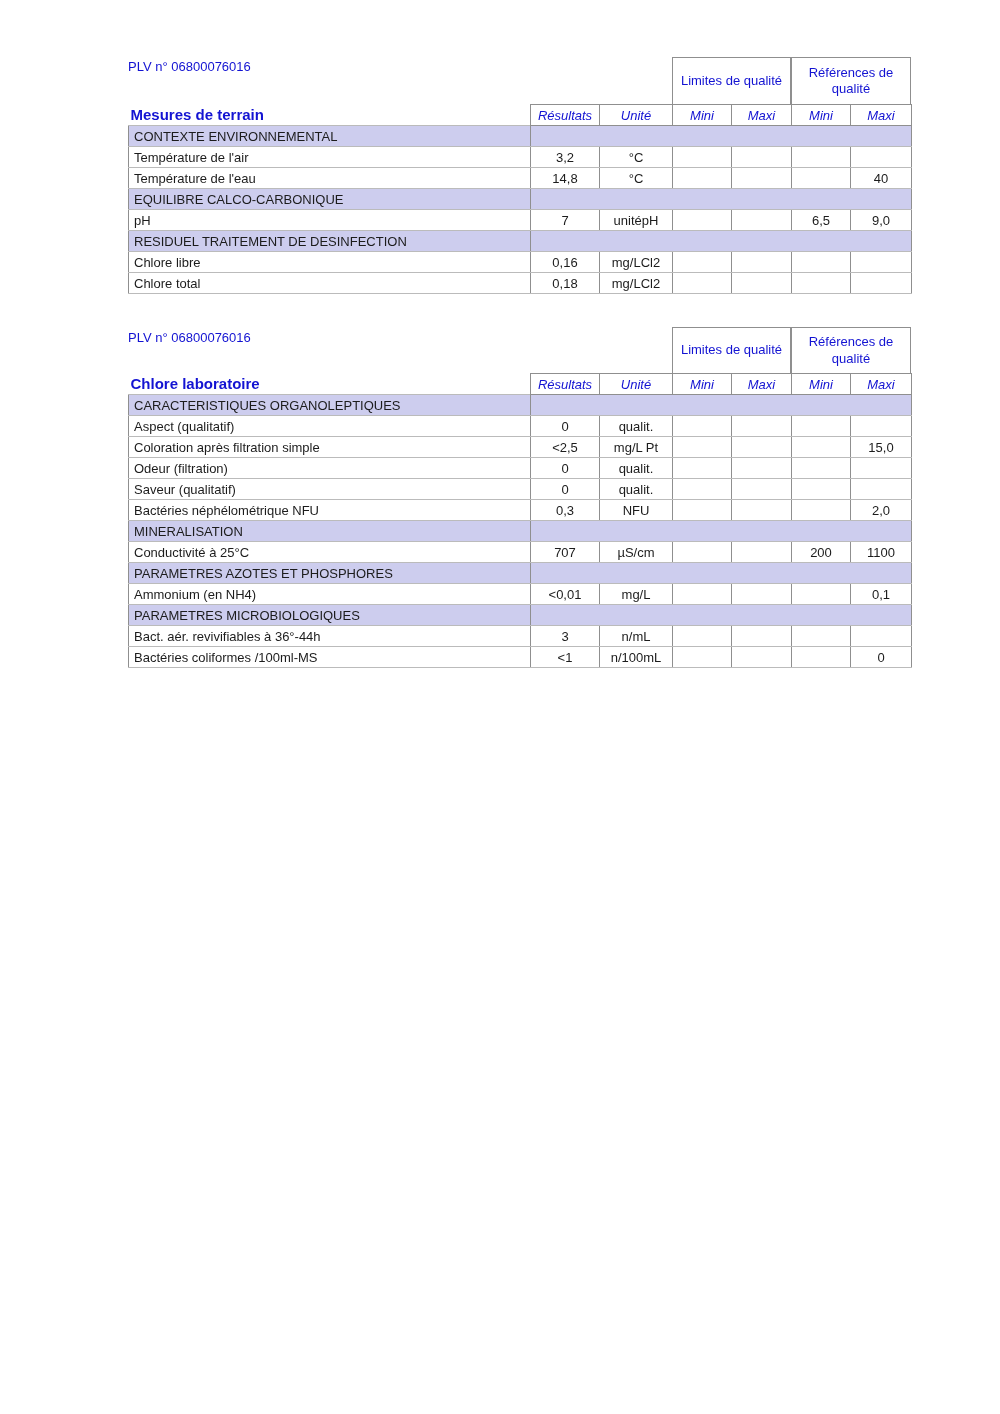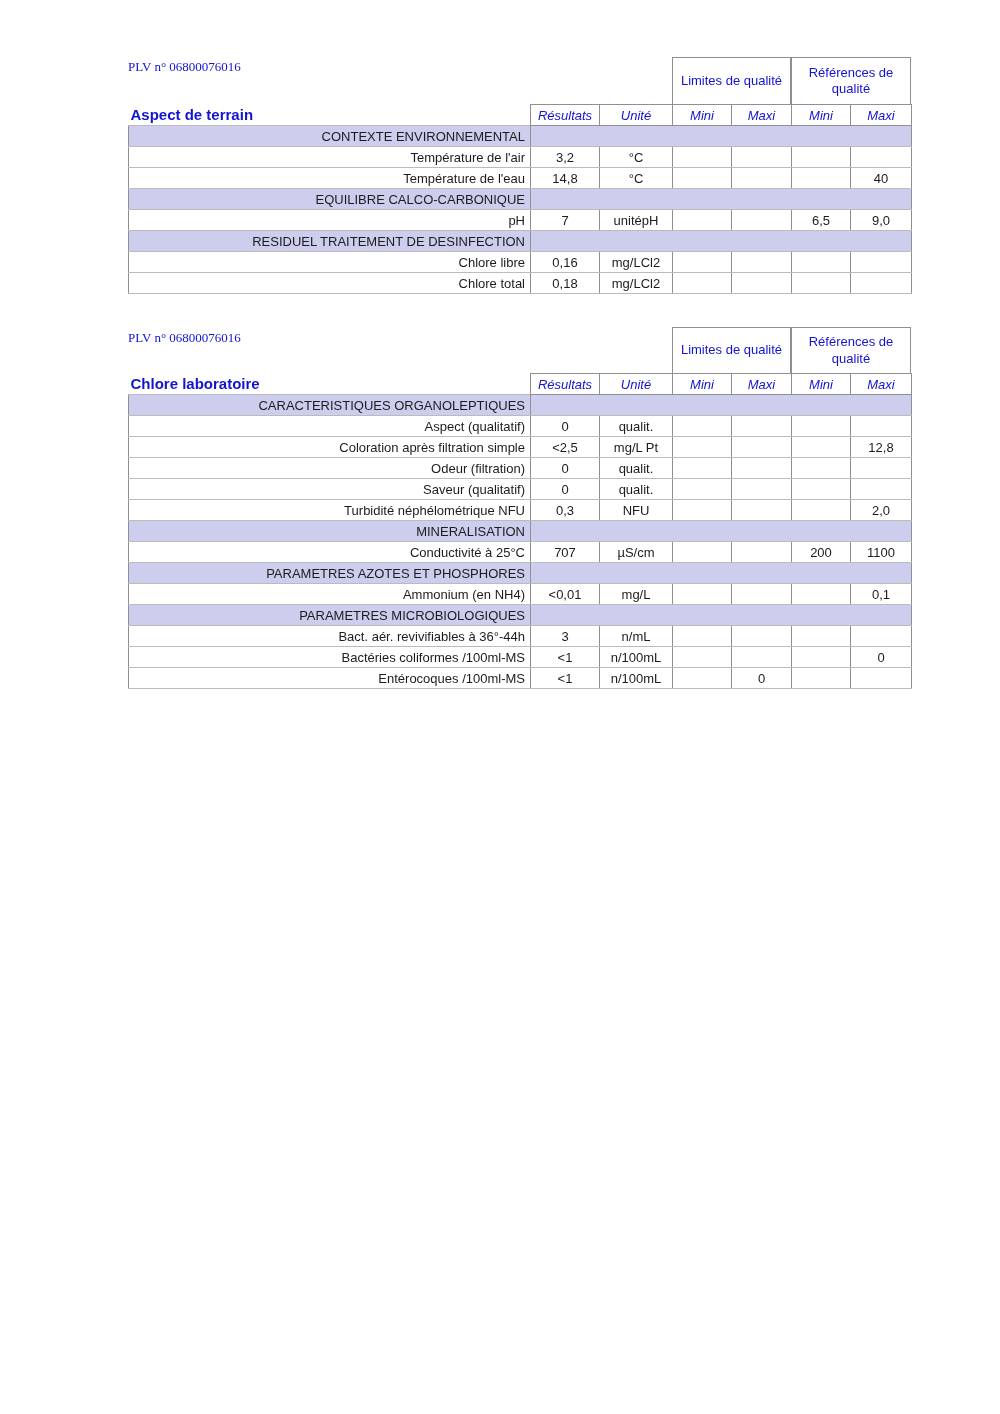--- a/index.html
+++ b/index.html
@@ -16,21 +16,20 @@
     width:1000px;height:1414px;
     background:#ffffff;
     font-family:"Liberation Sans","DejaVu Sans",sans-serif;
     color:var(--text);
     overflow:hidden;
   }
   .plv{
     position:absolute;left:128px;
     font-size:13px;color:var(--accent-blue);
     white-space:nowrap;
-    font-family:Liberation Serif, serif;
   }
   .qbox{
     position:absolute;
     height:47px;
     border:1px solid var(--border-dark);
     border-bottom:none;
     display:flex;align-items:center;justify-content:center;
     text-align:center;
     font-size:13px;color:var(--accent-blue);
     line-height:1.25;
@@ -59,21 +58,21 @@
   td.title-cell{border:none;height:23px;}
   .rtitle{
     font-size:15px;font-weight:bold;color:var(--accent-blue);
     padding-left:2px;
   }
   td.param{
     border-left:1px solid var(--border-dark);
     border-right:1px solid var(--border-dark);
     border-top:1px solid var(--border-light);
     border-bottom:1px solid var(--border-light);
-    text-align:right;padding:0 5px;margin-left:24px;
+    text-align:left;padding:0 5px;margin-left:24px;
   }
   td.val{
     border-left:1px solid var(--border-dark);
     border-right:1px solid var(--border-dark);
     border-top:1px solid var(--border-light);
     border-bottom:1px solid var(--border-light);
     text-align:center;
   }
   tr.section-row td{
     background:var(--section-bg);
@@ -106,21 +105,21 @@
         <col style="width:69px">
         <col style="width:73px">
       <col style="width:59px">
         <col style="width:60px">
         <col style="width:59px">
         <col style="width:61px">
     </colgroup>
     <tbody>
       <tr>
         <td class="title-cell">
-          <span class="rtitle">Aspect de terrain</span>
+          <span class="rtitle">Mesures de terrain</span>
         </td>
         <td class="colhead">Résultats</td>
         <td class="colhead">Unité</td>
         <td class="colhead">Mini</td>
         <td class="colhead">Maxi</td>
         <td class="colhead">Mini</td>
         <td class="colhead">Maxi</td>
       </tr>
     <tr class="section-row">
           <td class="param">CONTEXTE ENVIRONNEMENTAL</td>
@@ -226,42 +225,42 @@
           <td class="val"></td>
           <td class="val"></td>
         </tr>
         <tr class="data-row">
           <td class="param">Coloration après filtration simple</td>
           <td class="val">&lt;2,5</td>
           <td class="val">mg/L Pt</td>
           <td class="val"></td>
           <td class="val"></td>
           <td class="val"></td>
-          <td class="val">12,8</td>
+          <td class="val">15,0</td>
         </tr>
         <tr class="data-row">
           <td class="param">Odeur (filtration)</td>
           <td class="val">0</td>
           <td class="val">qualit.</td>
           <td class="val"></td>
           <td class="val"></td>
           <td class="val"></td>
           <td class="val"></td>
         </tr>
         <tr class="data-row">
           <td class="param">Saveur (qualitatif)</td>
           <td class="val">0</td>
           <td class="val">qualit.</td>
           <td class="val"></td>
           <td class="val"></td>
           <td class="val"></td>
           <td class="val"></td>
         </tr>
         <tr class="data-row">
-          <td class="param">Turbidité néphélométrique NFU</td>
+          <td class="param">Bactéries néphélométrique NFU</td>
           <td class="val">0,3</td>
           <td class="val">NFU</td>
           <td class="val"></td>
           <td class="val"></td>
           <td class="val"></td>
           <td class="val">2,0</td>
         </tr>
         <tr class="section-row">
           <td class="param">MINERALISATION</td>
           <td class="rest" colspan="6"></td>
@@ -303,25 +302,16 @@
         </tr>
         <tr class="data-row">
           <td class="param">Bactéries coliformes /100ml-MS</td>
           <td class="val">&lt;1</td>
           <td class="val">n/100mL</td>
           <td class="val"></td>
           <td class="val"></td>
           <td class="val"></td>
           <td class="val">0</td>
         </tr>
-        <tr class="data-row">
-          <td class="param">Entérocoques /100ml-MS</td>
-          <td class="val">&lt;1</td>
-          <td class="val">n/100mL</td>
-          <td class="val"></td>
-          <td class="val">0</td>
-          <td class="val"></td>
-          <td class="val"></td>
-        </tr>
       </tbody>
   </table>
 
 </div>
 
 </body></html>

